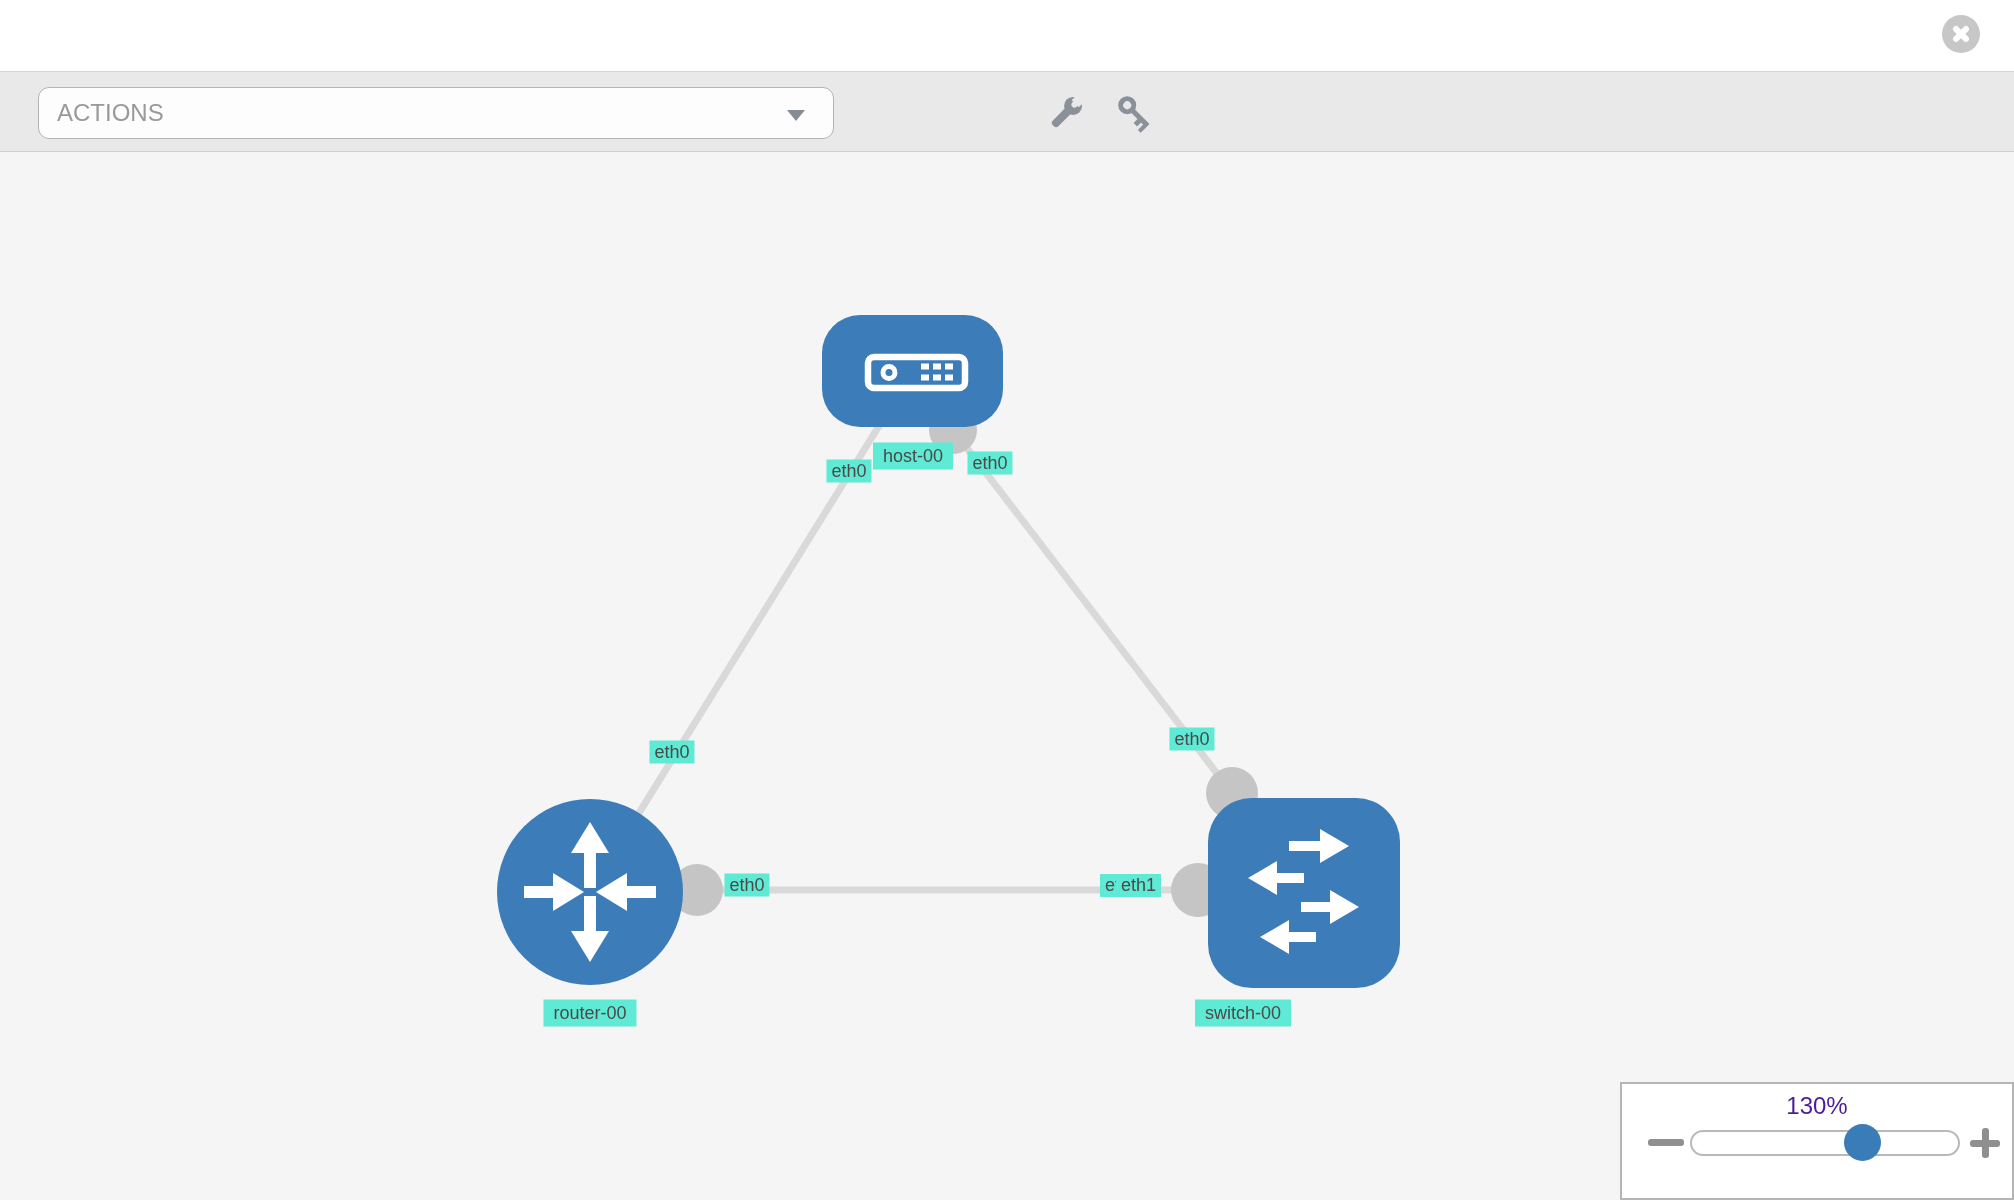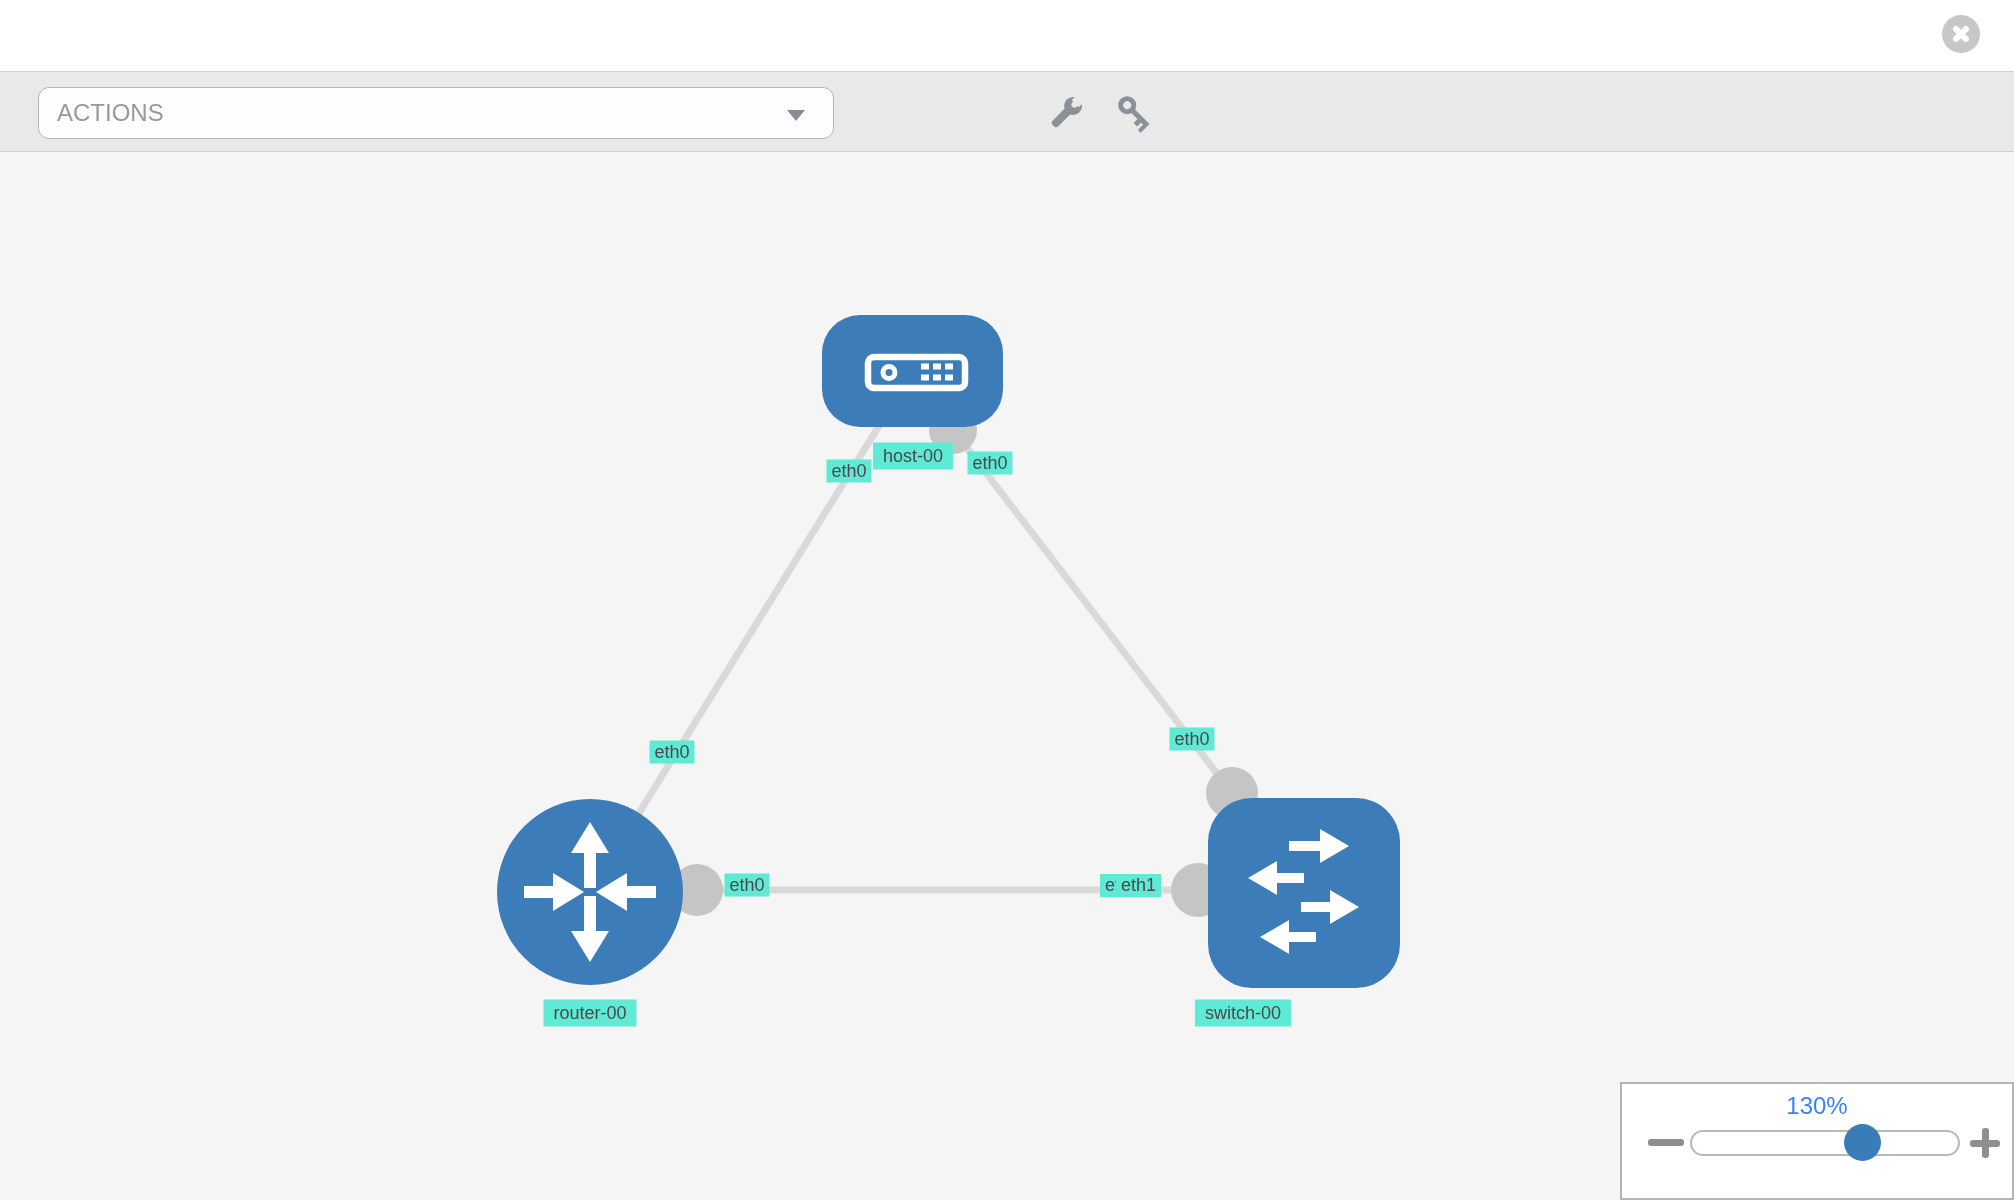--- a/index.html
+++ b/index.html
@@ -44,21 +44,21 @@
   .canvas{position:absolute;left:0;top:152px;width:2014px;height:1048px;background:var(--canvas-bg);}
   .topo-svg{position:absolute;left:0;top:0;}
 
   .chip{position:absolute;background:#5eead4;color:var(--text-dark);white-space:nowrap;}
   .chip-node{font-size:18px;padding:3px 10px;transform:translate(-50%,-50%);}
   .chip-iface{font-size:18px;padding:1px 5px;transform:translate(-50%,-50%);}
   .chip-iface.fixed{transform:none;}
 
   
   .zoom-panel{position:absolute;left:1620px;top:1082px;width:394px;height:118px;background:#ffffff;border:2px solid var(--border-gray);}
-  .zoom-level{position:absolute;left:0;top:8px;width:100%;text-align:center;font-size:24px;color:#3b82f6;}
+  .zoom-level{position:absolute;left:0;top:8px;width:100%;text-align:center;font-size:24px;color:#4c1d95;}
   .zoom-minus{position:absolute;left:26px;top:55px;width:36px;height:7px;border-radius:3px;background:#8f8f8f;cursor:pointer;}
   .zoom-track{position:absolute;left:68px;top:46px;width:270px;height:26px;border:2px solid #b9b9b9;border-radius:13px;background:#ffffff;cursor:pointer;}
   .zoom-thumb{position:absolute;left:222px;top:40px;width:37px;height:37px;border-radius:50%;background:var(--slider-thumb-blue);cursor:grab;}
   .zoom-plus{position:absolute;left:348px;top:44px;width:30px;height:30px;cursor:pointer;}
   .zoom-plus .h{position:absolute;left:0;top:12px;width:30px;height:7px;border-radius:3px;background:#8f8f8f;}
   .zoom-plus .v{position:absolute;left:12px;top:0;width:7px;height:30px;border-radius:3px;background:#8f8f8f;}
 </style>
 </head>
 <body>
 

